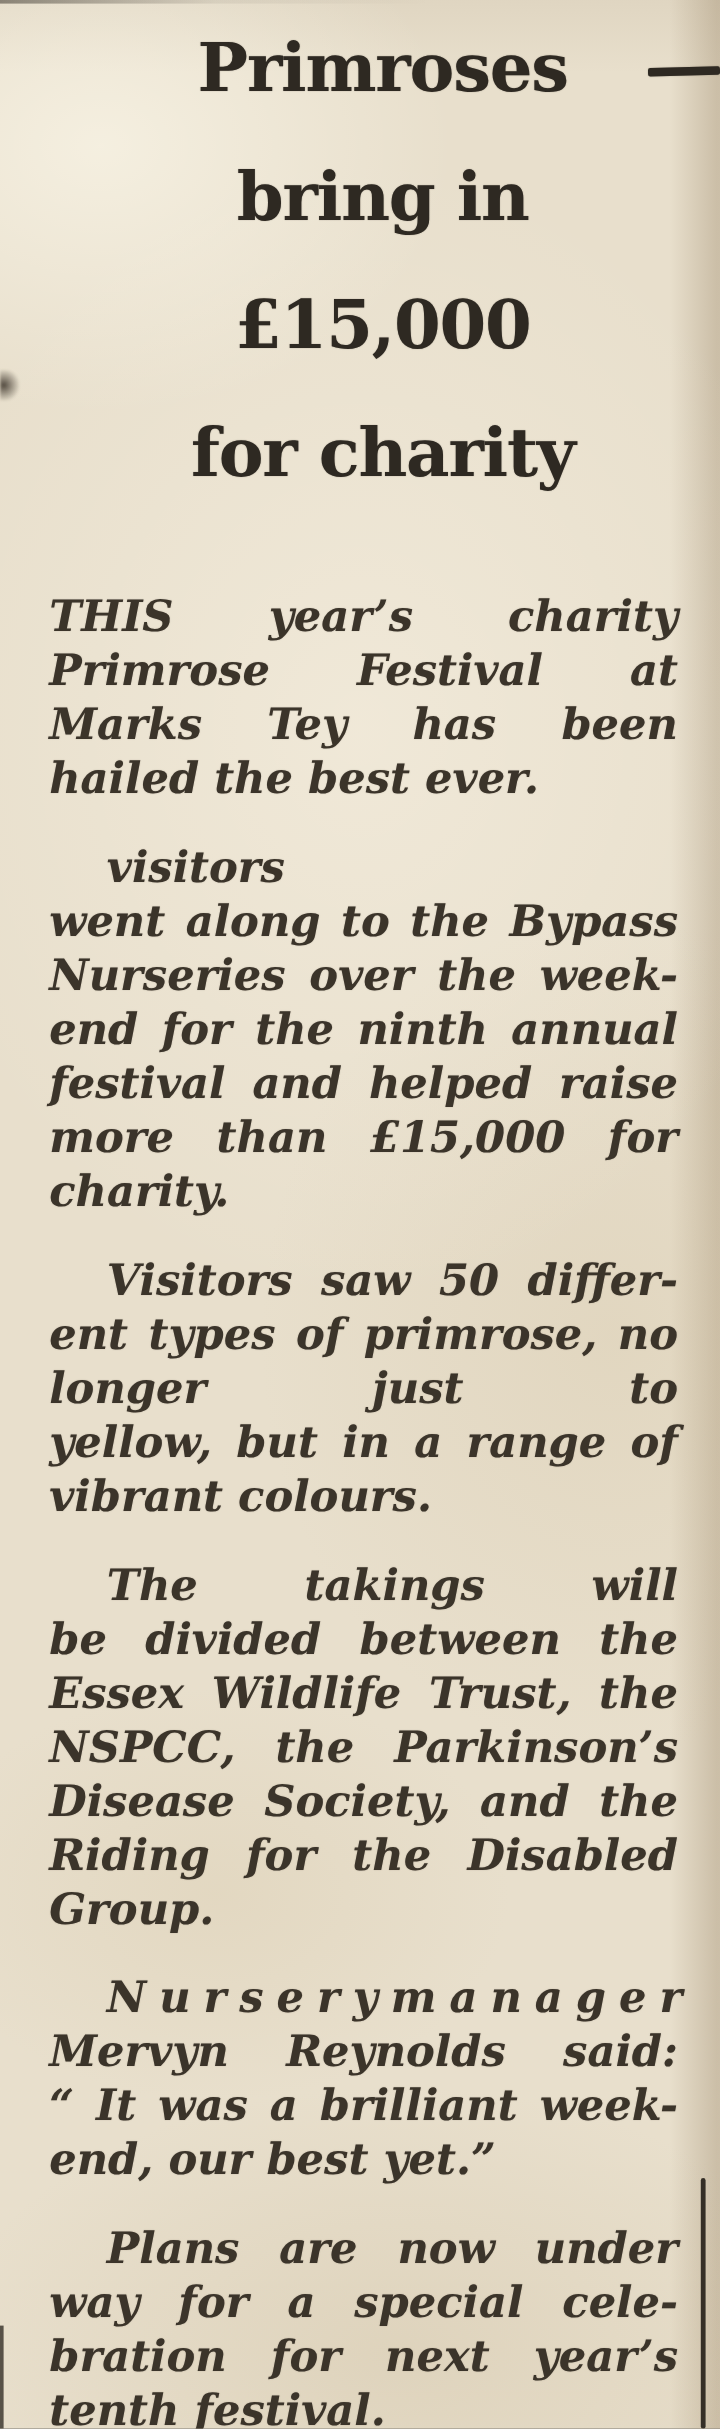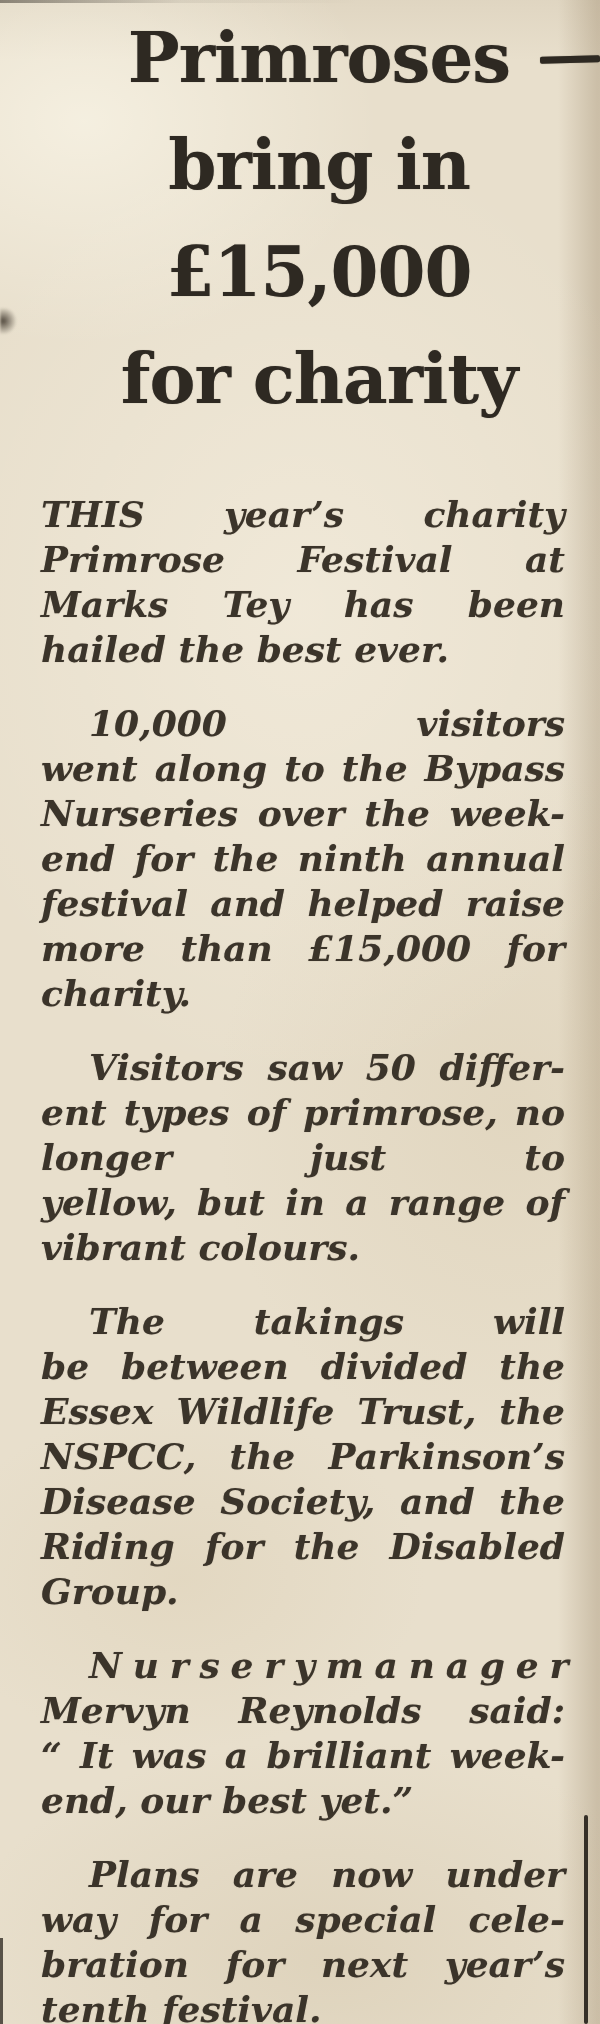--- a/index.html
+++ b/index.html
@@ -18,21 +18,21 @@
       linear-gradient(to bottom, rgba(150,130,100,0.10), transparent 3%);
     font-family:"DejaVu Serif","Liberation Serif",serif;
   }
   
   .headline{
     position:absolute;top:0;left:0;right:0;
     padding:4px 10px 0 48px;
     text-align:center;
     color:var(--headline-ink,#2e2922);
     font-weight:700;
-    font-size:69px;
+    font-size:56px;
     line-height:107px;
     letter-spacing:-1px;
     text-shadow:0 0 1px rgba(52,45,36,0.45);
   }
   .h-line{white-space:nowrap;}
   .headline-dash{
     position:absolute;
     top:56px;right:0;
     width:60px;height:7px;
     background:var(--headline-ink,#2e2922);
@@ -116,21 +116,20 @@
         <div class="line justify">
           <span>Marks</span>
           <span>Tey</span>
           <span>has</span>
           <span>been</span>
         </div>
         <div class="line">hailed the best ever.</div>
       </div>
       <div class="paragraph">
         <div class="line justify indent">
-          <span>10,000</span>
           <span>visitors</span>
         </div>
         <div class="line justify">
           <span>went</span>
           <span>along</span>
           <span>to</span>
           <span>the</span>
           <span>Bypass</span>
         </div>
         <div class="line justify">
@@ -190,22 +189,22 @@
         <div class="line">vibrant colours.</div>
       </div>
       <div class="paragraph">
         <div class="line justify indent">
           <span>The</span>
           <span>takings</span>
           <span>will</span>
         </div>
         <div class="line justify">
           <span>be</span>
+          <span>divided</span>
           <span>between</span>
-          <span>divided</span>
           <span>the</span>
         </div>
         <div class="line justify">
           <span>Essex</span>
           <span>Wildlife</span>
           <span>Trust,</span>
           <span>the</span>
         </div>
         <div class="line justify">
           <span>NSPCC,</span>

